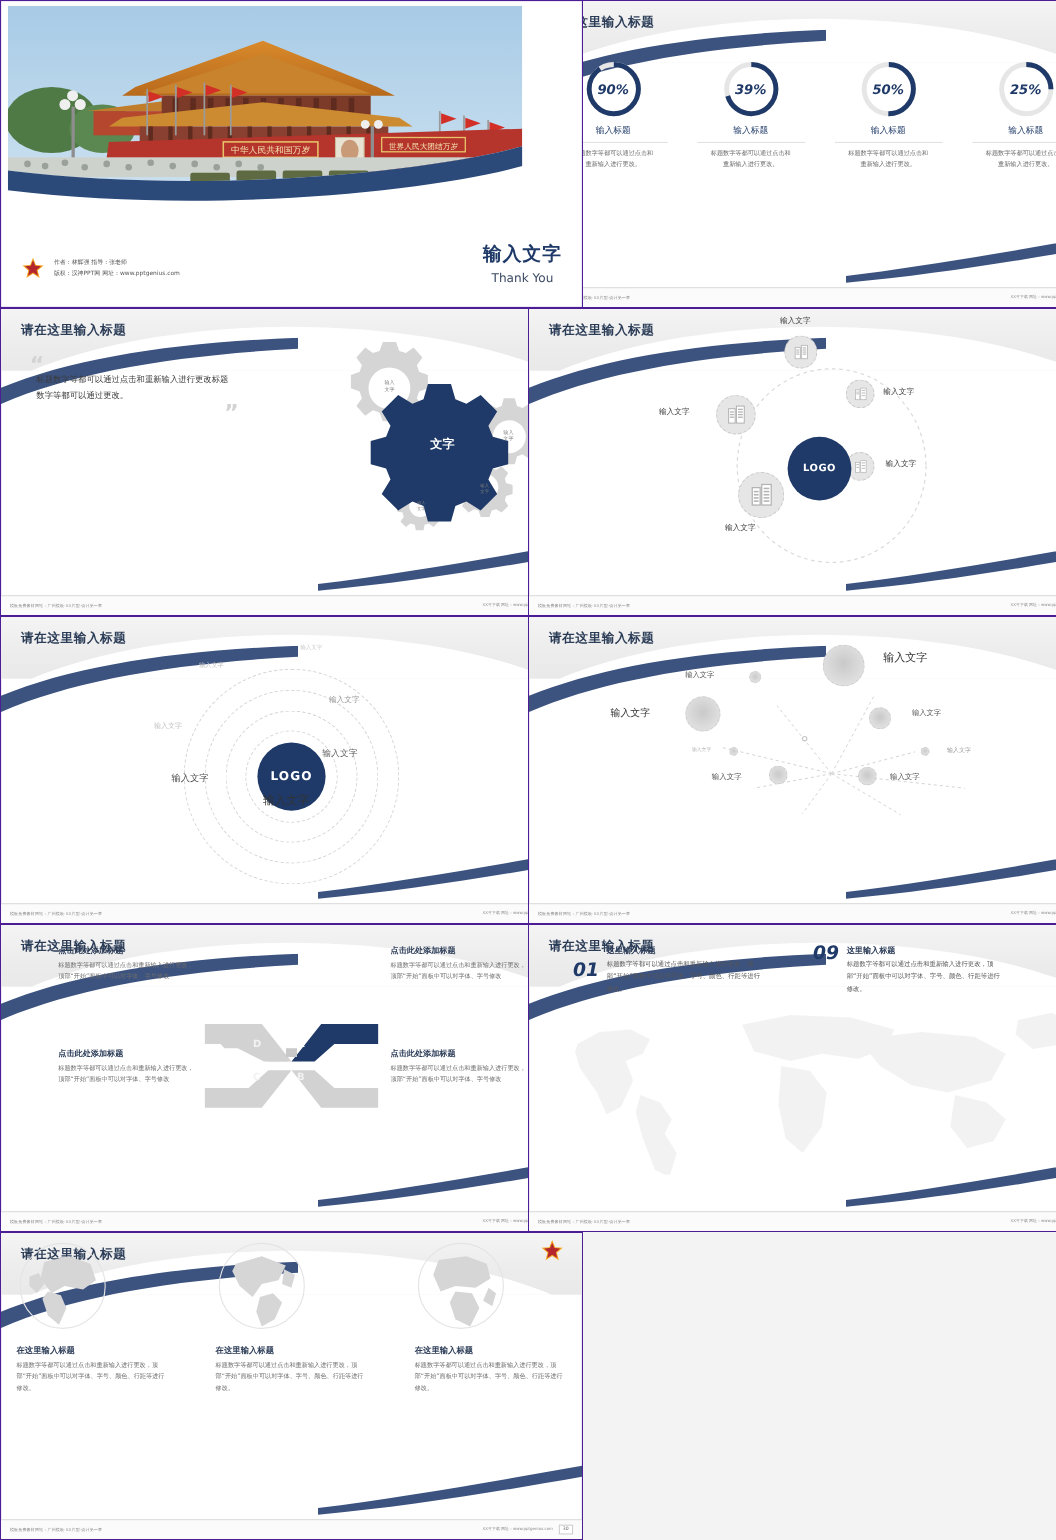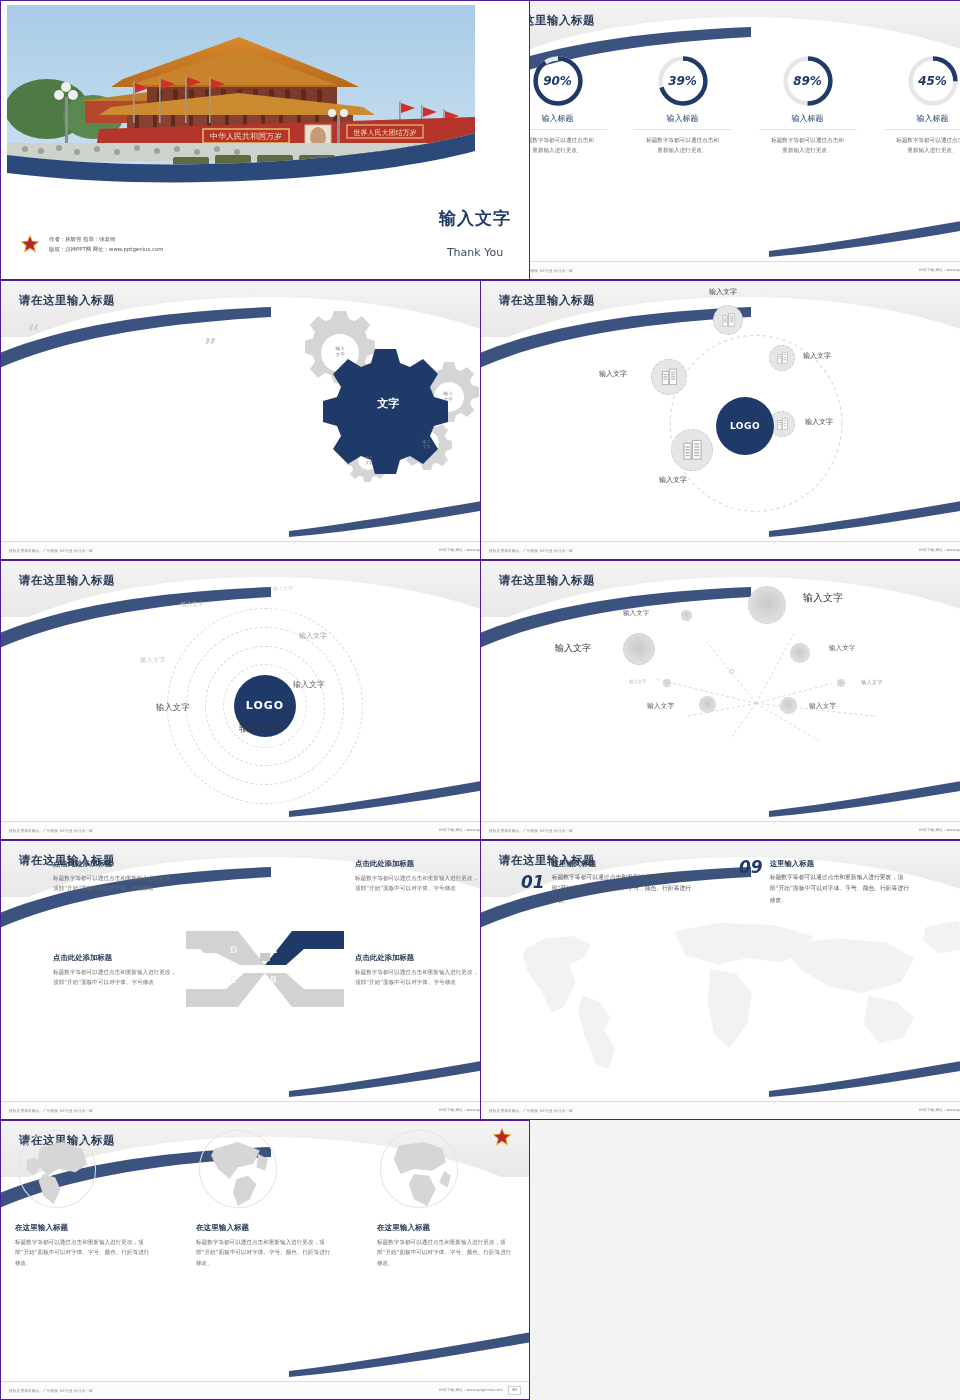--- a/index.html
+++ b/index.html
@@ -94,21 +94,21 @@
             font-size:12px; font-weight:800; color:#1f3a68; }
   .s2-lbl { font-size:8px; font-weight:400; color:#1f3a68; margin-top:6px;
             padding-bottom:5px; border-bottom:1px solid #e2e2e2; }
   .s2-desc { font-size:5.6px; color:#6a6a6a; line-height:1.75; margin-top:6px; padding:0 12px; }
 
   
   .s3-quote { position:absolute; left:26px; top:44px; width:190px; }
   .s3-qm { font-size:20px; color:#d3d3d3; font-weight:800; line-height:.6; }
   .s3-qm.close { text-align:right; margin-top:2px; }
   .s3-text { font-size:7.6px; color:#3a3a3a; line-height:2.0; padding:0 6px; }
-  .s3-gears { position:absolute; right:28px; top:28px; width:240px; height:180px; }
+  .s3-gears { position:absolute; right:14px; top:28px; width:240px; height:180px; }
   .gear-lbl { position:absolute; font-size:4.6px; color:#7d7d7d; text-align:center; line-height:1.25;
               left:50%; top:50%; transform:translate(-50%,-50%); width:30px; }
   .gear-lbl.main { color:#fff; font-size:11px; font-weight:800; width:46px; }
 
   
   .s4 { position:absolute; inset:0; }
   .s4-core { position:absolute; width:58px; height:58px; border-radius:50%;
              background:#1f3a68; color:#fff; display:flex; align-items:center; justify-content:center;
              font-size:9px; font-weight:700; letter-spacing:.5px;
              left:50%; top:52%; transform:translate(-50%,-50%); }
@@ -158,21 +158,21 @@
   .s9-h { font-size:7.6px; font-weight:800; color:#2b3c57; margin-bottom:4px; }
   .s9-p { font-size:5.6px; color:#6b6b6b; line-height:1.85; }
 
   
   .s10 { position:absolute; inset:0; background:#fff; }
   .s10-photo { position:absolute; left:6px; top:4px; width:468px; height:190px; overflow:hidden; }
   .s10-credit { position:absolute; left:18px; bottom:24px; display:flex; align-items:center; gap:8px; }
   .s10-ctext { font-size:5.4px; color:#555; line-height:1.85; }
   .s10-thanks { position:absolute; right:18px; bottom:20px; text-align:center; }
   .s10-cn { font-size:17px; font-weight:800; color:#1f3a68; letter-spacing:1px; }
-  .s10-en { font-size:11px; color:#3a4a63; margin-top:16px; }
+  .s10-en { font-size:11px; color:#3a4a63; margin-top:4px; }
 </style>
 </head>
 <body>
 
 <div class="deck">
 
   <div class="slide">
     <div class="hdr">
         <div class="hdr-white"></div>
       </div>
@@ -263,32 +263,32 @@
           </div>
           <div class="s2-lbl">输入标题</div>
           <div class="s2-desc">标题数字等都可以通过点击和重新输入进行更改。</div>
         </div>
         <div class="s2-item">
           <div class="s2-ring">
             <svg viewBox="0 0 36 36" width="52" height="52">
               <circle cx="18" cy="18" r="15.5" fill="none" stroke="#e6e6e6" stroke-width="3.1"></circle>
               <circle cx="18" cy="18" r="15.5" fill="none" stroke="#1f3a68" stroke-width="3.1" stroke-dasharray="48.7 48.7" transform="rotate(-90 18 18)"></circle>
             </svg>
-            <div class="s2-val">89%</div>
+            <div class="s2-val">50%</div>
           </div>
           <div class="s2-lbl">输入标题</div>
           <div class="s2-desc">标题数字等都可以通过点击和重新输入进行更改。</div>
         </div>
         <div class="s2-item">
           <div class="s2-ring">
             <svg viewBox="0 0 36 36" width="52" height="52">
               <circle cx="18" cy="18" r="15.5" fill="none" stroke="#e6e6e6" stroke-width="3.1"></circle>
               <circle cx="18" cy="18" r="15.5" fill="none" stroke="#1f3a68" stroke-width="3.1" stroke-dasharray="24.3 73.1" transform="rotate(-90 18 18)"></circle>
             </svg>
-            <div class="s2-val">45%</div>
+            <div class="s2-val">25%</div>
           </div>
           <div class="s2-lbl">输入标题</div>
           <div class="s2-desc">标题数字等都可以通过点击和重新输入进行更改。</div>
         </div>
       </div>
     </div>
 
     <div class="ftr">
       <div class="ftr-left">模板免费素材网站：广州模板·XX片型·设计第一章</div>
       <div class="ftr-right">
@@ -309,20 +309,21 @@
     </svg>
     <svg class="swoosh-tl" viewBox="0 0 330 90" preserveAspectRatio="none">
       <path d="M0,78 C70,28 180,6 330,0 L330,10 C185,18 80,40 8,88 Z" fill="#3c5380"></path>
     </svg>
     <svg class="swoosh-br" viewBox="0 0 260 60" preserveAspectRatio="none">
       <path d="M260,10 C170,26 80,42 0,52 L0,58 C90,50 180,34 260,20 Z" fill="#3c5380"></path>
     </svg>
 
     <div class="s3-quote">
       <div class="s3-qm">“</div>
+      <div class="s3-text">标题数字等都可以通过点击和重新输入进行更改标题数字等都可以通过更改。</div>
       <div class="s3-qm close">”</div>
     </div>
 
     <div class="s3-gears">
       <svg width="240" height="180" viewBox="0 0 240 180">
         <g fill="#d5d5d5">
           <path d="M64,12 l6,-2 l3,-8 h12 l3,8 l6,2 l7,-5 l8,9 l-5,7 l2,6 l8,3 v12 l-8,3 l-2,6 l5,7 l-8,9 l-7,-5 l-6,2 l-3,8 h-12 l-3,-8 l-6,-2 l-7,5 l-8,-9 l5,-7 l-2,-6 l-8,-3 v-12 l8,-3 l2,-6 l-5,-7 l8,-9 z"></path>
           <circle cx="79" cy="44" r="19" fill="#fff"></circle>
         </g>
         <g fill="#d5d5d5">

